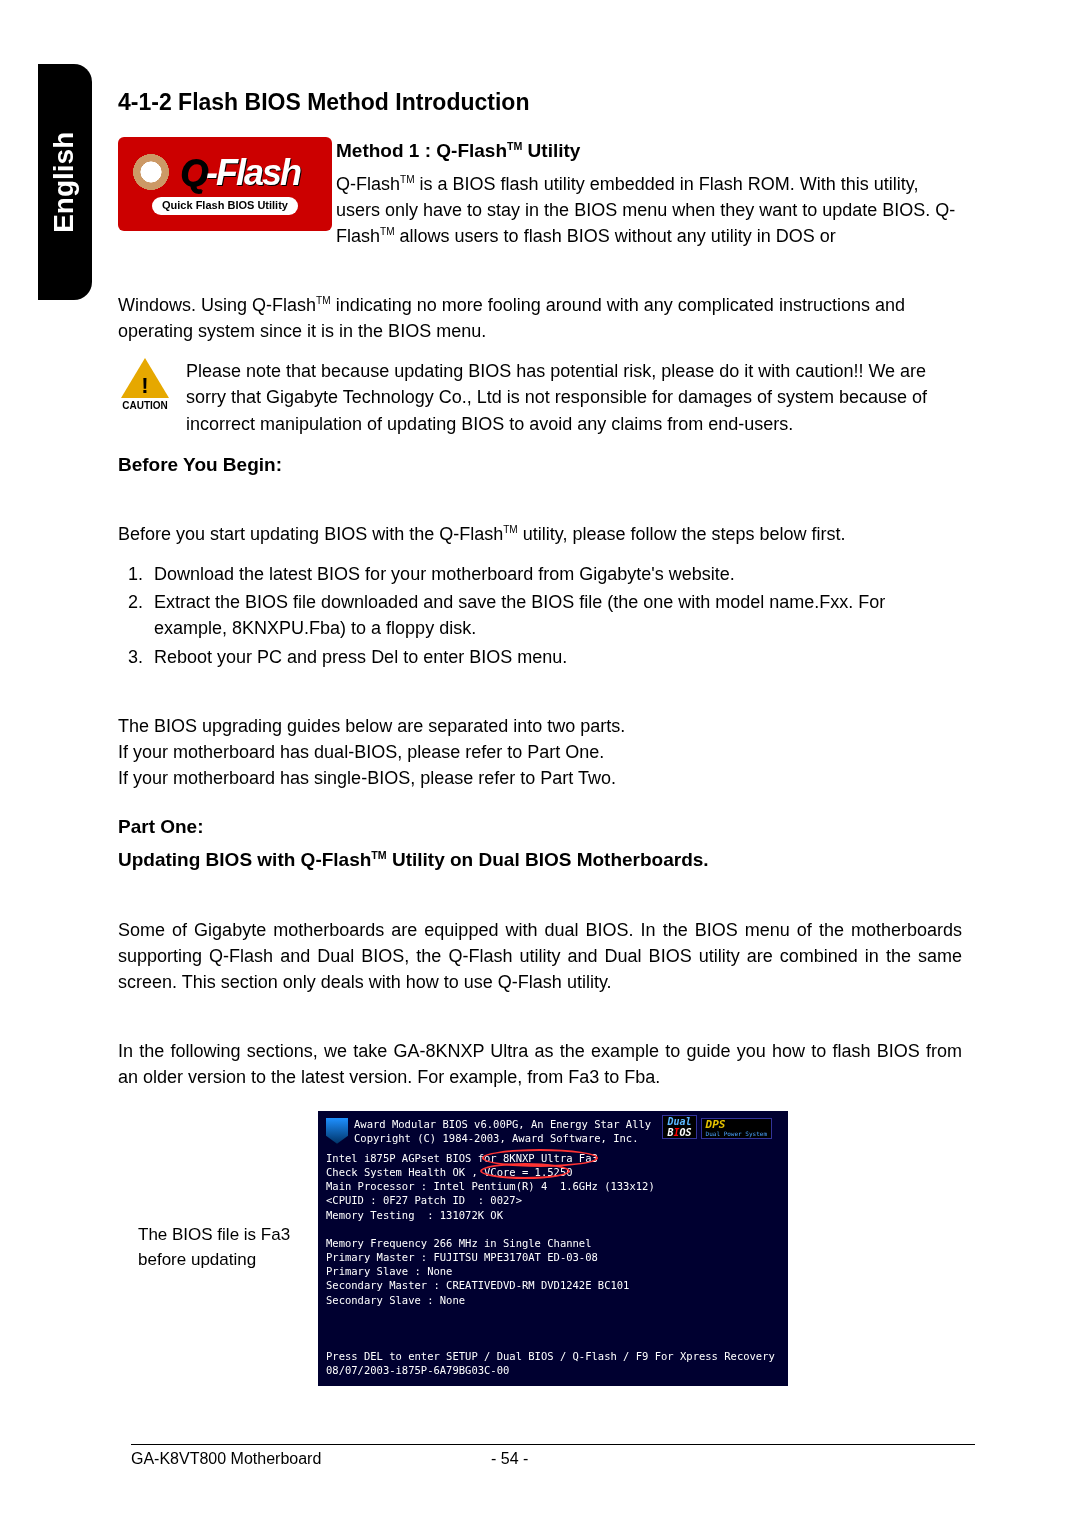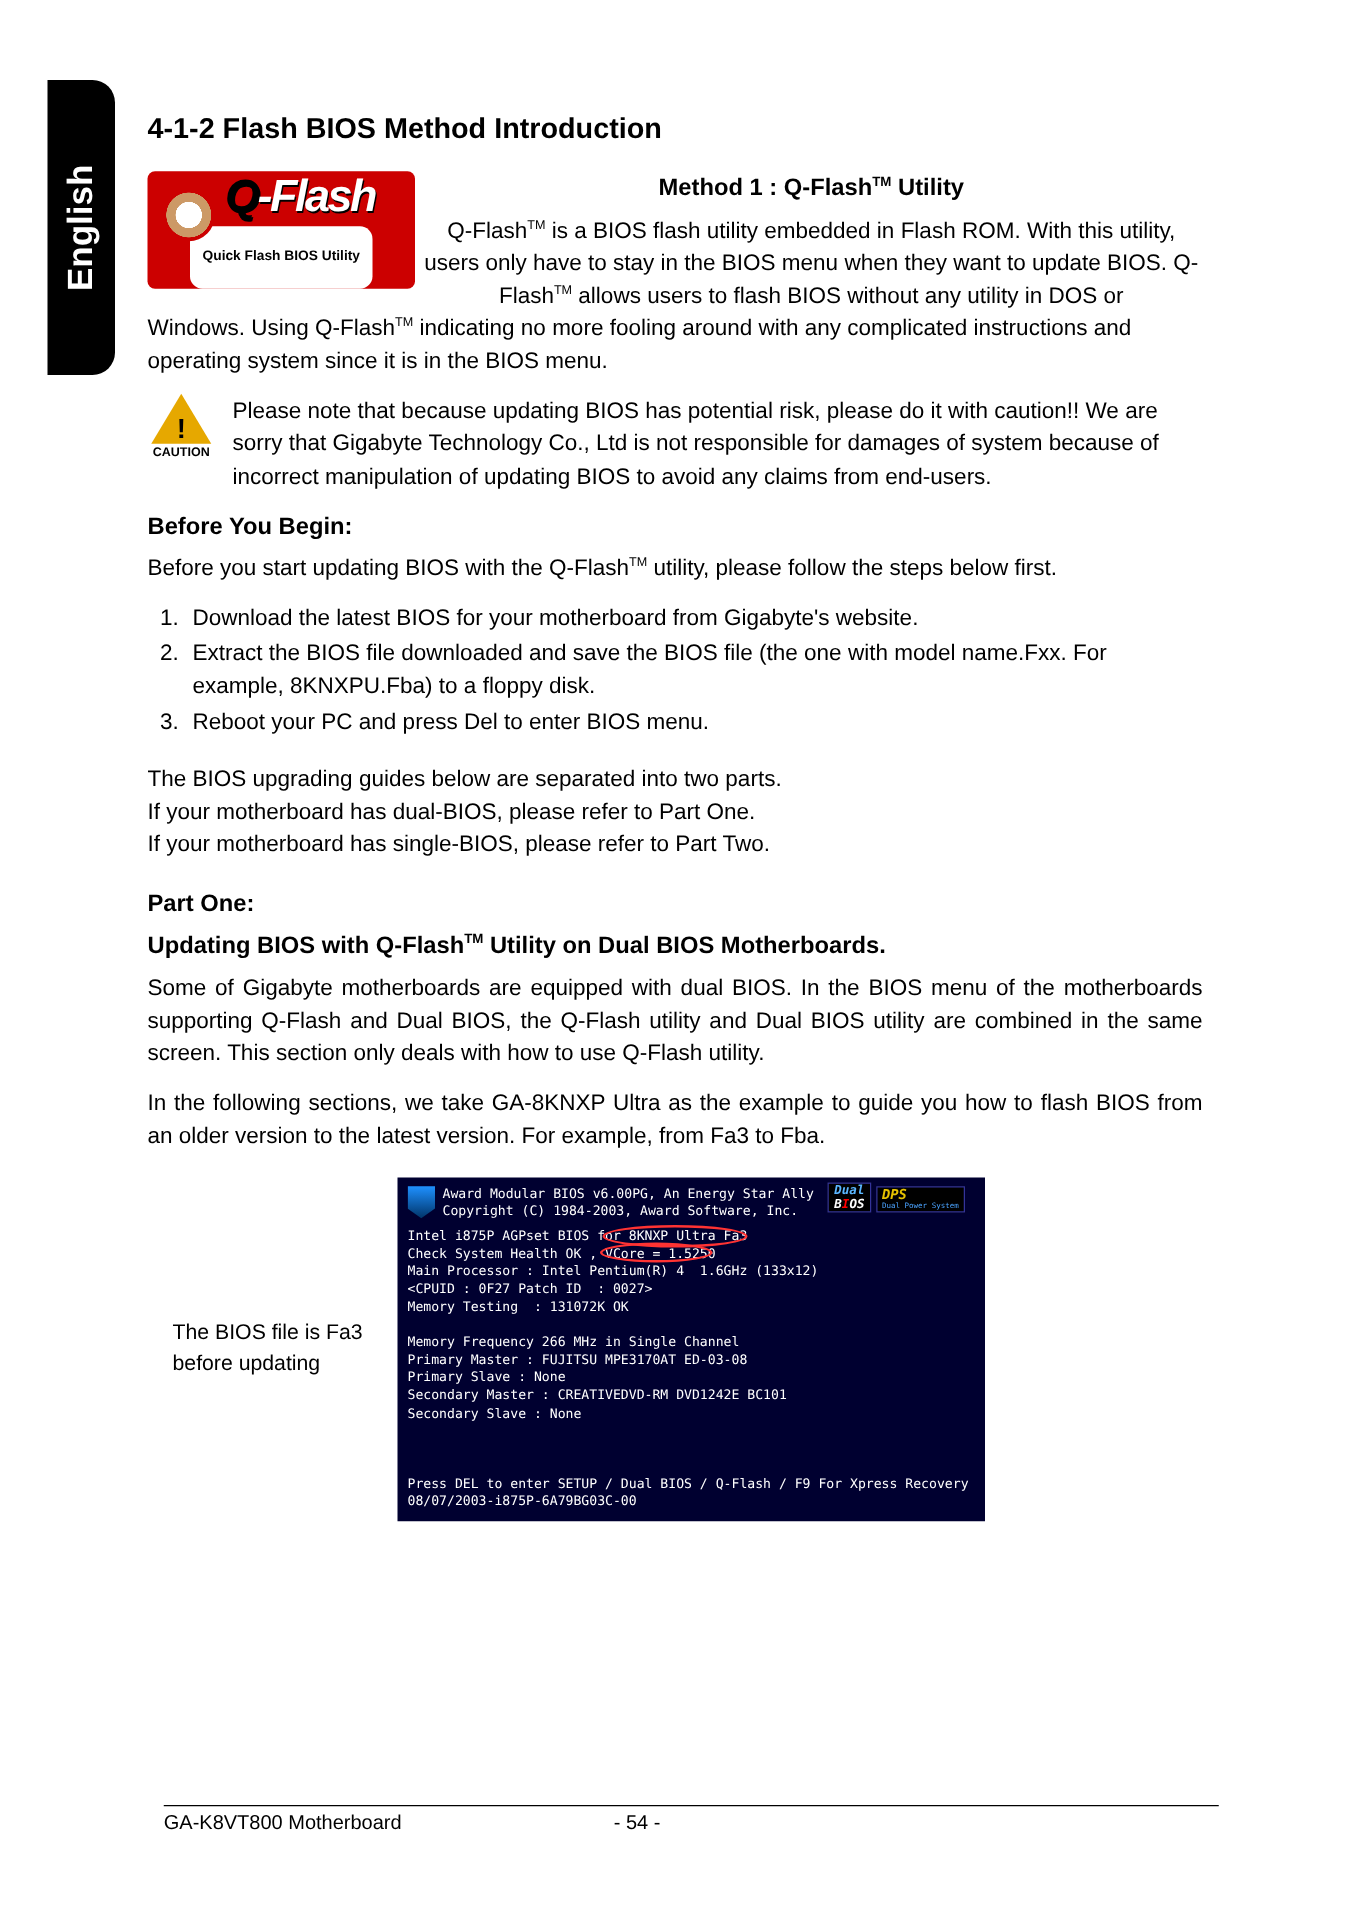--- a/index.html
+++ b/index.html
@@ -79,27 +79,27 @@
     margin-left: 30px;
     margin-top: -6px;
     font-style: italic;
   }
   .qflash-logo .big .q { color: #000; }
   .qflash-logo .sub {
     background: #fff;
     border-radius: 10px;
     font-size: 11px;
     font-weight: bold;
-    padding: 17px 10px;
+    padding: 1px 10px;
     margin-top: -2px;
   }
-  .method1-col { flex: 1; text-align: center; }
+  .method1-col { flex: 1; }
   .method1-col h3 { font-size: 19px; font-weight: bold; margin-bottom: 6px; }
   sup.tm { font-size: 0.56em; vertical-align: super; }
-  .para { margin-bottom: 14px; }
+  .para { margin-bottom: 14px; margin-top: 43px; }
   .caution-row { display: flex; gap: 14px; align-items: flex-start; margin-top: 6px; margin-bottom: 14px; }
   .caution-icon {
     width: 54px;
     flex-shrink: 0;
     text-align: center;
     font-size: 10px;
     font-weight: bold;
   }
   .triangle {
     width: 0; height: 0;

